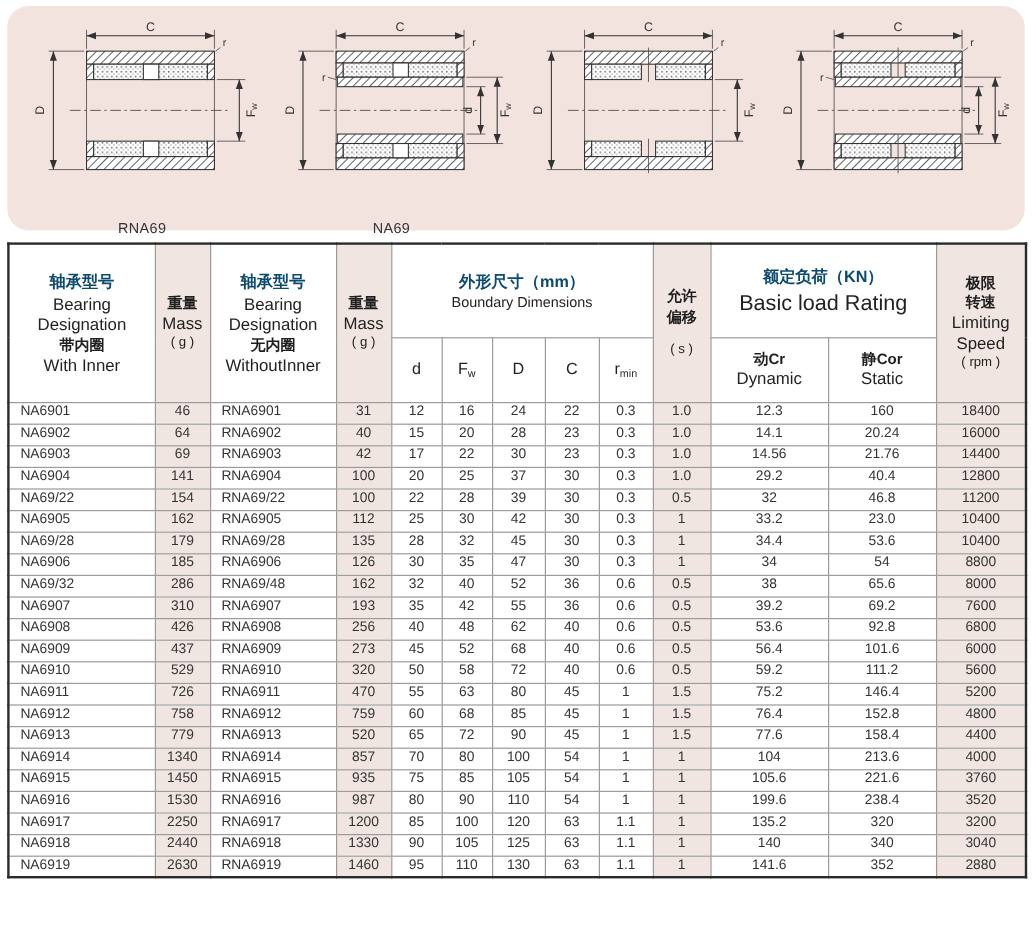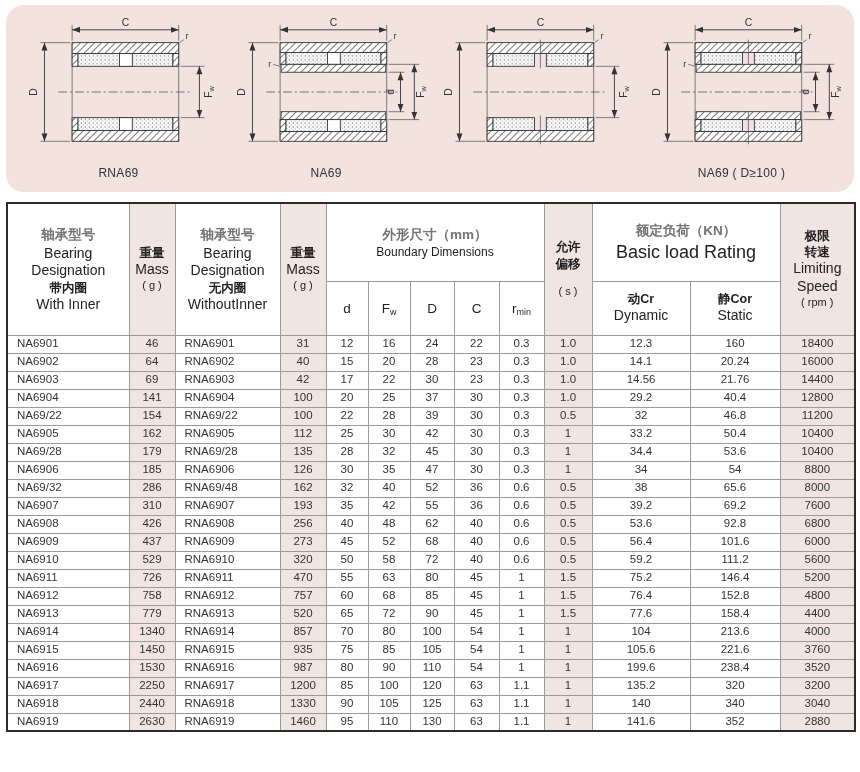--- a/index.html
+++ b/index.html
@@ -13,41 +13,41 @@
 
   
   .panel {
     position:absolute; left:6px; top:5px; width:848px; height:187px;
     background:#f3e3df; border-radius:18px;
     display:flex; justify-content:space-between;
     padding:10px 10px 0 10px;
   }
   .dgm-block { width:205px; text-align:center; }
   .dgm { width:205px; height:150px; display:block; }
-  .dgm-label { font-size:12px; color:#333; margin-top:1px; letter-spacing:0.3px; }
+  .dgm-label { font-size:12px; color:#333; margin-top:18px; letter-spacing:0.3px; }
 
   svg text { font-family:"Liberation Sans", sans-serif; }
   .dt  { font-size:10.5px; fill:#333; }
   .dts { font-size:9px;  fill:#333; }
   .sub { font-size:7.5px; }
   .thin { stroke:#4a4a4a; stroke-width:0.7; }
   .dim  { stroke:#333333; stroke-width:0.9; }
   .part { stroke:#333333; stroke-width:0.9; }
   .cl   { stroke:#555555; stroke-width:0.8; stroke-dasharray:9 3 2 3; }
 
   
   table.spec {
     position:absolute; left:6px; top:202px; width:848px;
     border-collapse:collapse; table-layout:fixed;
     border:2px solid #2b2b2b;
   }
   .spec th, .spec td { border:1px solid #9b9b9b; overflow:hidden; }
   .spec thead th { background:#fff; font-weight:normal; text-align:center; vertical-align:middle; padding:2px 0; }
   .tint { background:#f0e5e1 !important; }
-  .zh  { font-size:13.5px; font-weight:bold; line-height:1.45; color:#737373; }
+  .zh  { font-size:13.5px; font-weight:bold; line-height:1.45; color:#0c4a6e; }
   .zh-sm { font-size:12.5px; font-weight:bold; line-height:1.3; color:#1f1f1f; }
   .en  { font-size:14px; line-height:1.25; color:#222; }
   .unit { font-size:11px; color:#222; line-height:1.4; }
   .gap-top { margin-top:12px; }
   .letter { font-size:13.5px; color:#222; }
   .ssub { font-size:9px; vertical-align:-2px; }
   .row-group-h { height:78px; }
   .row-sub-h   { height:54px; }
   .spec tbody td {
     height:18px; font-size:11.5px; text-align:center;
@@ -221,21 +221,20 @@
       <text class="dt" transform="translate(20,78) rotate(-90)" text-anchor="middle">D</text>
       <line class="thin" x1="166" y1="58" x2="182" y2="58"></line>
       <line class="thin" x1="166" y1="98" x2="182" y2="98"></line>
       <line class="dim" x1="178" y1="58" x2="178" y2="98" marker-start="url(#arrS)" marker-end="url(#arrE)"></line>
       <text class="dt" transform="translate(171,78) rotate(-90)" text-anchor="middle">d</text>
       <line class="thin" x1="166" y1="50" x2="197" y2="50"></line>
       <line class="thin" x1="166" y1="106" x2="197" y2="106"></line>
       <line class="dim" x1="192" y1="50" x2="192" y2="106" marker-start="url(#arrS)" marker-end="url(#arrE)"></line>
       <text class="dt" transform="translate(202,78) rotate(-90)" text-anchor="middle"><tspan>F</tspan><tspan class="sub" dy="2">w</tspan></text>
     </svg>
-    <div class="dgm-label">NA69 ( D≥100 )</div>
   </div>
 </div>
 
 <table class="spec">
   <colgroup>
     <col style="width:122px">
       <col style="width:46px">
       <col style="width:105px">
       <col style="width:46px">
     <col style="width:42px">
@@ -392,21 +391,21 @@
         <td class="tint">162</td>
         <td class="left">RNA6905</td>
         <td class="tint">112</td>
         <td>25</td>
         <td>30</td>
         <td>42</td>
         <td>30</td>
         <td>0.3</td>
         <td class="tint">1</td>
         <td>33.2</td>
-        <td>50.4</td>
+        <td>23.0</td>
         <td class="tint">10400</td>
       </tr>
       <tr>
         <td class="left">NA69/28</td>
         <td class="tint">179</td>
         <td class="left">RNA69/28</td>
         <td class="tint">135</td>
         <td>28</td>
         <td>32</td>
         <td>45</td>
@@ -519,21 +518,21 @@
         <td>1</td>
         <td class="tint">1.5</td>
         <td>75.2</td>
         <td>146.4</td>
         <td class="tint">5200</td>
       </tr>
       <tr>
         <td class="left">NA6912</td>
         <td class="tint">758</td>
         <td class="left">RNA6912</td>
-        <td class="tint">757</td>
+        <td class="tint">759</td>
         <td>60</td>
         <td>68</td>
         <td>85</td>
         <td>45</td>
         <td>1</td>
         <td class="tint">1.5</td>
         <td>76.4</td>
         <td>152.8</td>
         <td class="tint">4800</td>
       </tr>

